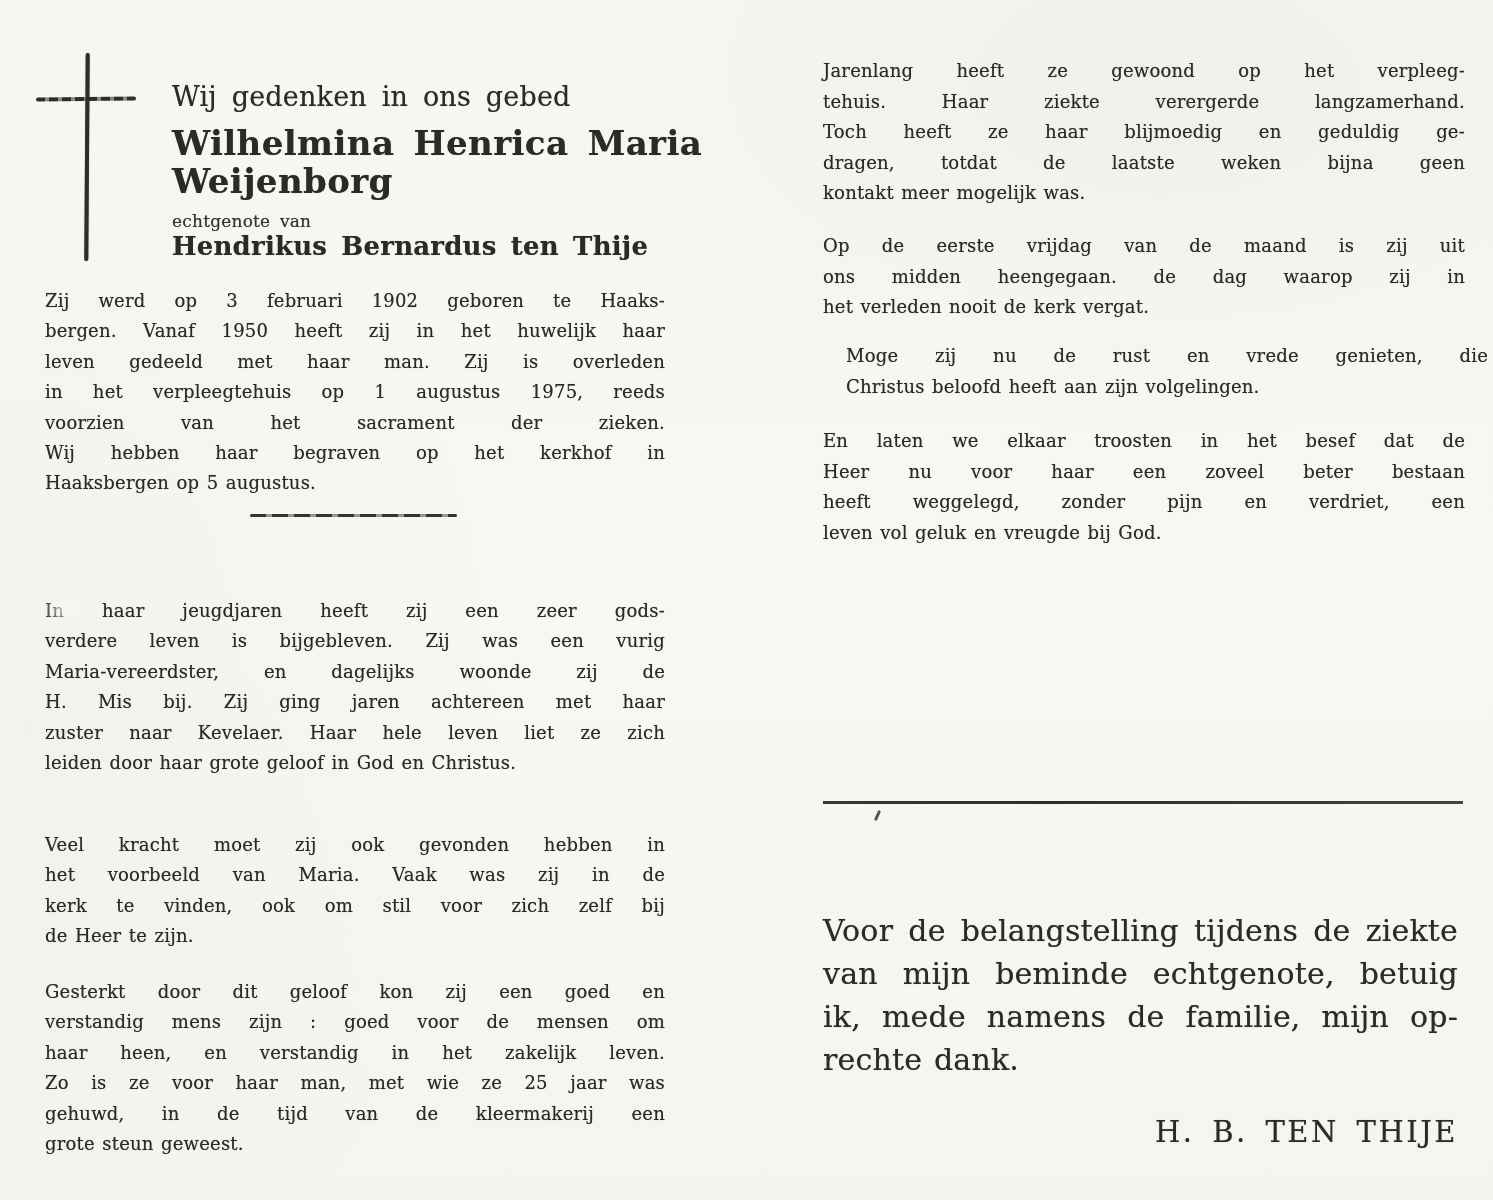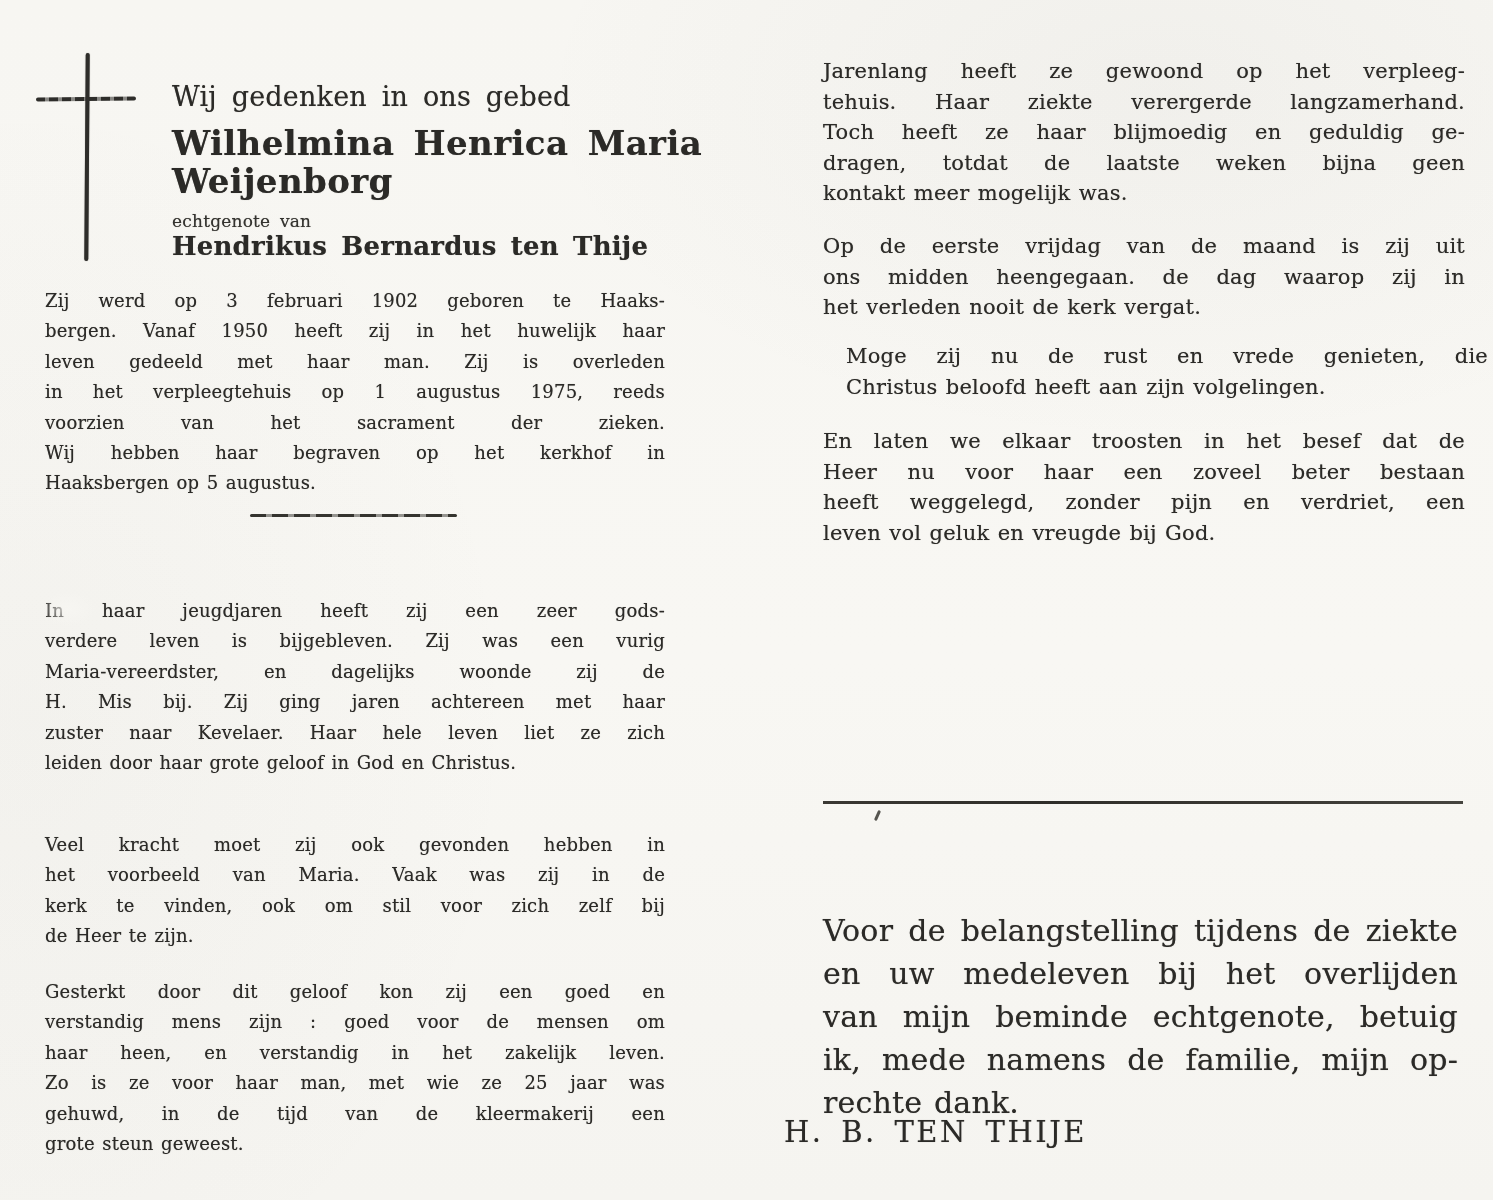--- a/index.html
+++ b/index.html
@@ -31,38 +31,38 @@
   .relation{left:172px;top:208px;font-size:17px;line-height:26px;word-spacing:4px;color:#34332f;}
   .spouse{left:172px;top:232px;font-size:26px;line-height:28px;font-weight:bold;word-spacing:5px;}
 
   
   .cross-v{left:85px;top:53px;width:4px;height:208px;background:#2e2d2a;border-radius:2px;transform:rotate(0.4deg);box-shadow:0 0 1px rgba(46,45,42,.6);}
   .cross-h{left:36px;top:97px;width:100px;height:4px;border-radius:2px;transform:rotate(-0.6deg);
     background:repeating-linear-gradient(90deg,#2e2d2a 0 9px,rgba(46,45,42,.55) 9px 13px);}
 
   
   .para{width:620px;font-size:18px;line-height:30.4px;word-spacing:1.5px;}
-  .para-r{width:642px;font-size:21px;line-height:30.6px;word-spacing:1.5px;}
+  .para-r{width:642px;font-size:18px;line-height:30.6px;word-spacing:1.5px;}
   .pL-life{left:45px;top:286px;}
   .pL-youth{left:45px;top:596px;}
   .pL-maria{left:45px;top:830px;}
   .pL-character{left:45px;top:977px;}
   .pR-nursing{left:823px;top:56px;}
   .pR-friday{left:823px;top:231px;}
   .pR-rest{left:846px;top:341px;}
   .pR-consolation{left:823px;top:426px;}
 
   .rule{height:3px;border-radius:2px;
     background:repeating-linear-gradient(90deg,#35342f 0 16px,rgba(53,52,47,.5) 16px 22px);}
   .rule-left{left:250px;top:514px;width:207px;}
   .rule-right{left:823px;top:801px;width:640px;height:3px;
     background:linear-gradient(90deg,#3a3833 0%,#2f2e2a 35%,#3a3833 70%,#45443f 100%);}
 
   .ack{left:823px;top:909px;width:635px;font-size:30px;line-height:43px;word-spacing:2px;}
-  .signature{left:784px;top:1116px;width:635px;font-size:29px;line-height:32px;letter-spacing:2.5px;word-spacing:6px;}
+  .signature{left:823px;top:1116px;width:635px;text-align:right;font-size:29px;line-height:32px;letter-spacing:2.5px;word-spacing:6px;}
 
   
   .fade-spot{left:40px;top:592px;width:56px;height:34px;
     background:radial-gradient(closest-side,rgba(247,246,242,0.88),rgba(247,246,242,0));}
   .ink-speck{left:876px;top:810px;width:3px;height:11px;background:#3a3833;border-radius:2px;transform:rotate(24deg);opacity:.85;}
 </style>
 </head>
 <body>
 
 <div class="page">
@@ -135,20 +135,19 @@
       <div class="ln">Heer nu voor haar een zoveel beter bestaan</div>
       <div class="ln">heeft weggelegd, zonder pijn en verdriet, een</div>
       <div class="ln ln-last">leven vol geluk en vreugde bij God.</div>
     </div>
 
   <div class="abs rule-right abs"></div>
   <div class="abs ink-speck"></div>
 
   <div class="abs txt ack">
       <div class="ln">Voor de belangstelling tijdens de ziekte</div>
-      <div class="ln">en uw medeleven bij het overlijden</div>
       <div class="ln">van mijn beminde echtgenote, betuig</div>
       <div class="ln">ik, mede namens de familie, mijn op-</div>
       <div class="ln ln-last">rechte dank.</div>
     </div>
   <div class="abs txt signature">H. B. TEN THIJE</div>
 
 </div>
 
 </body></html>

